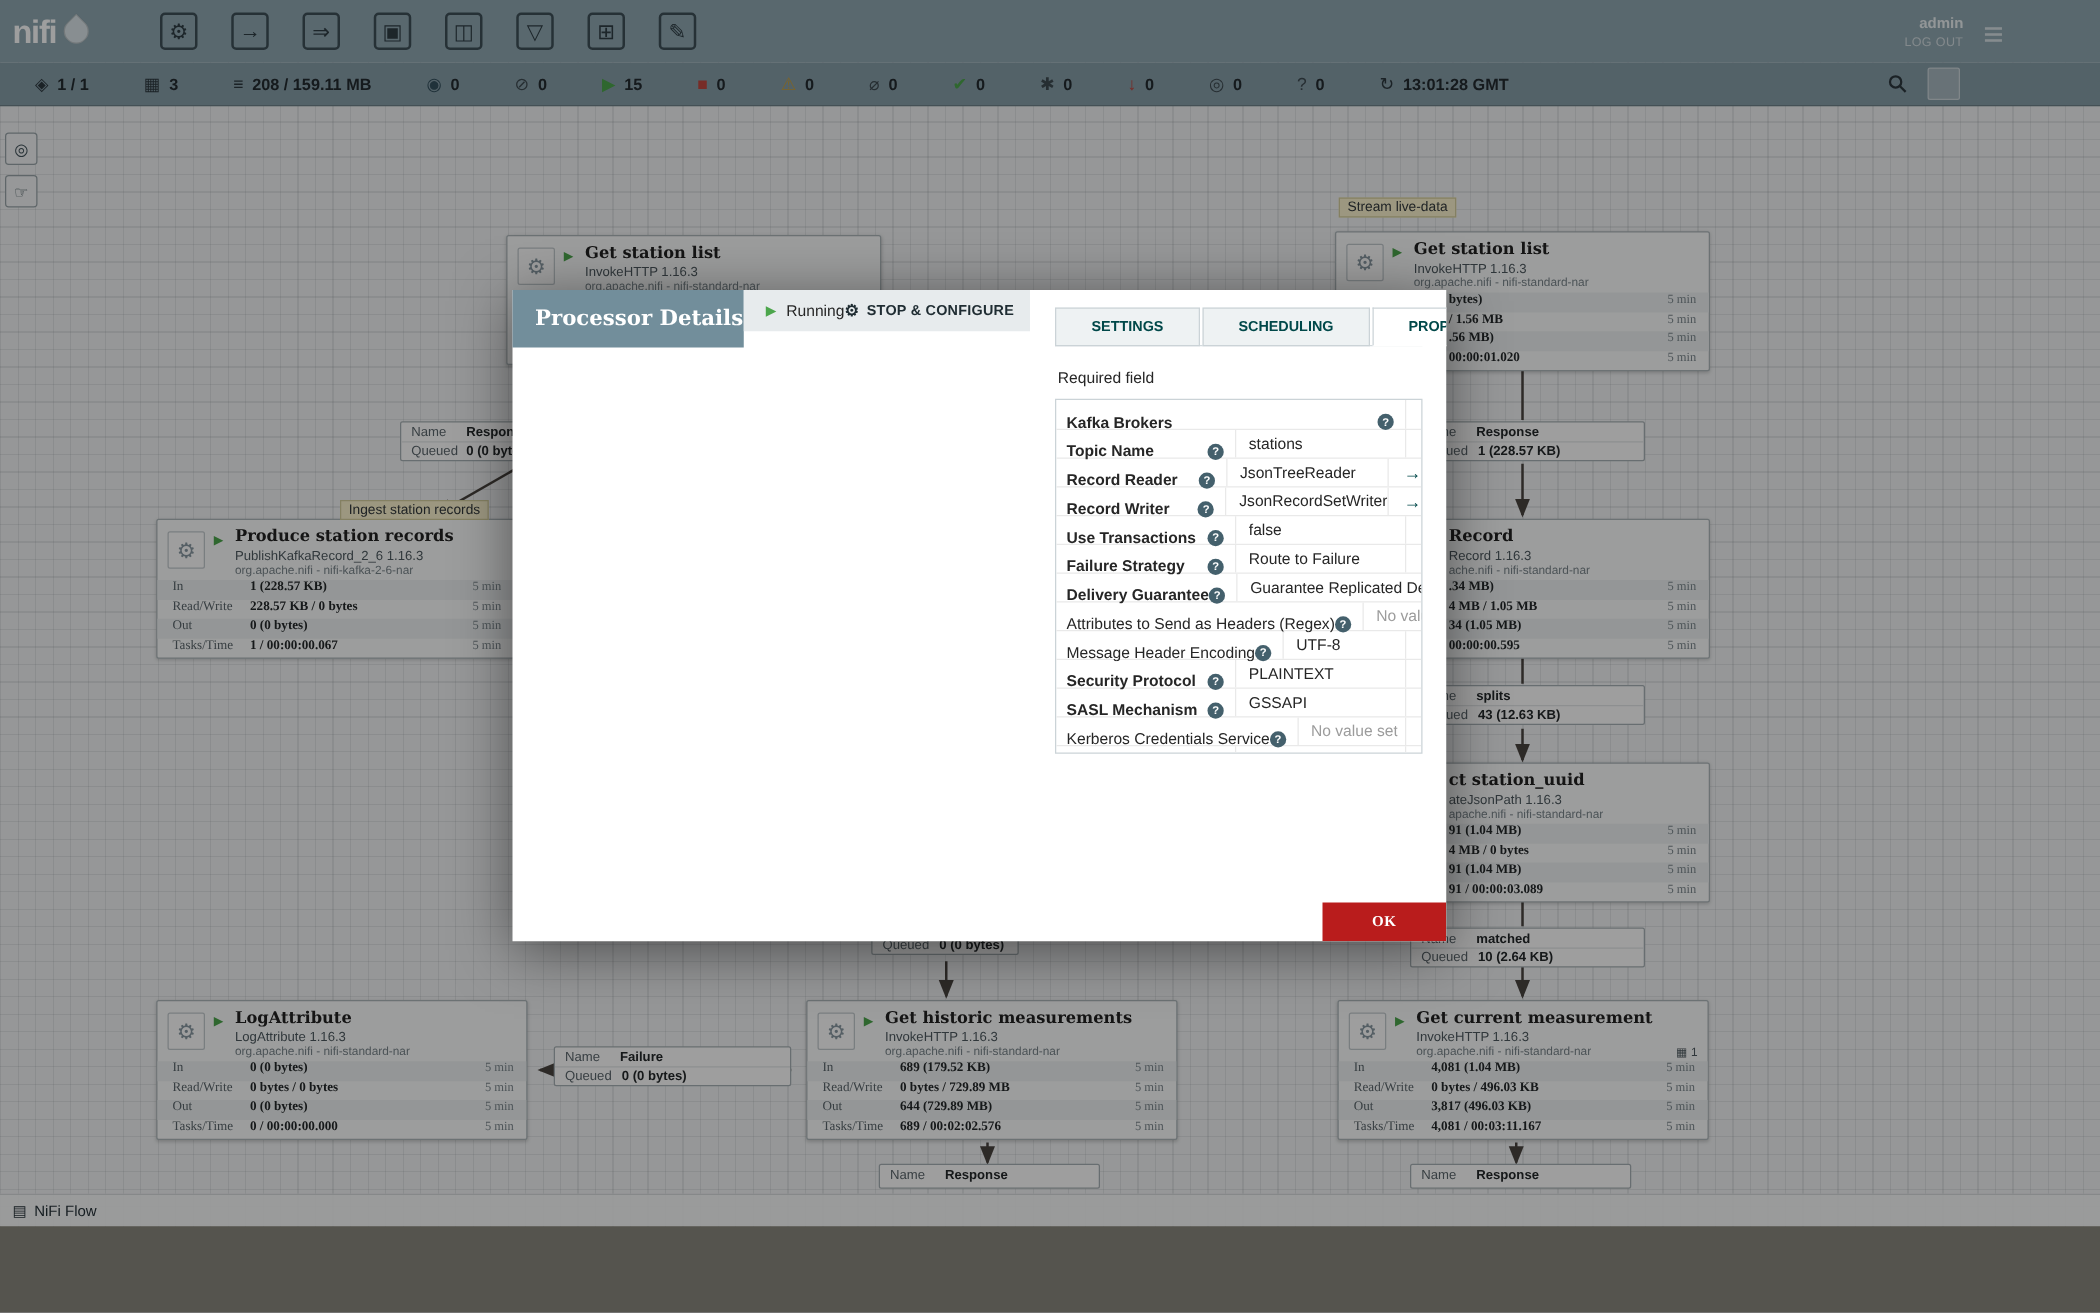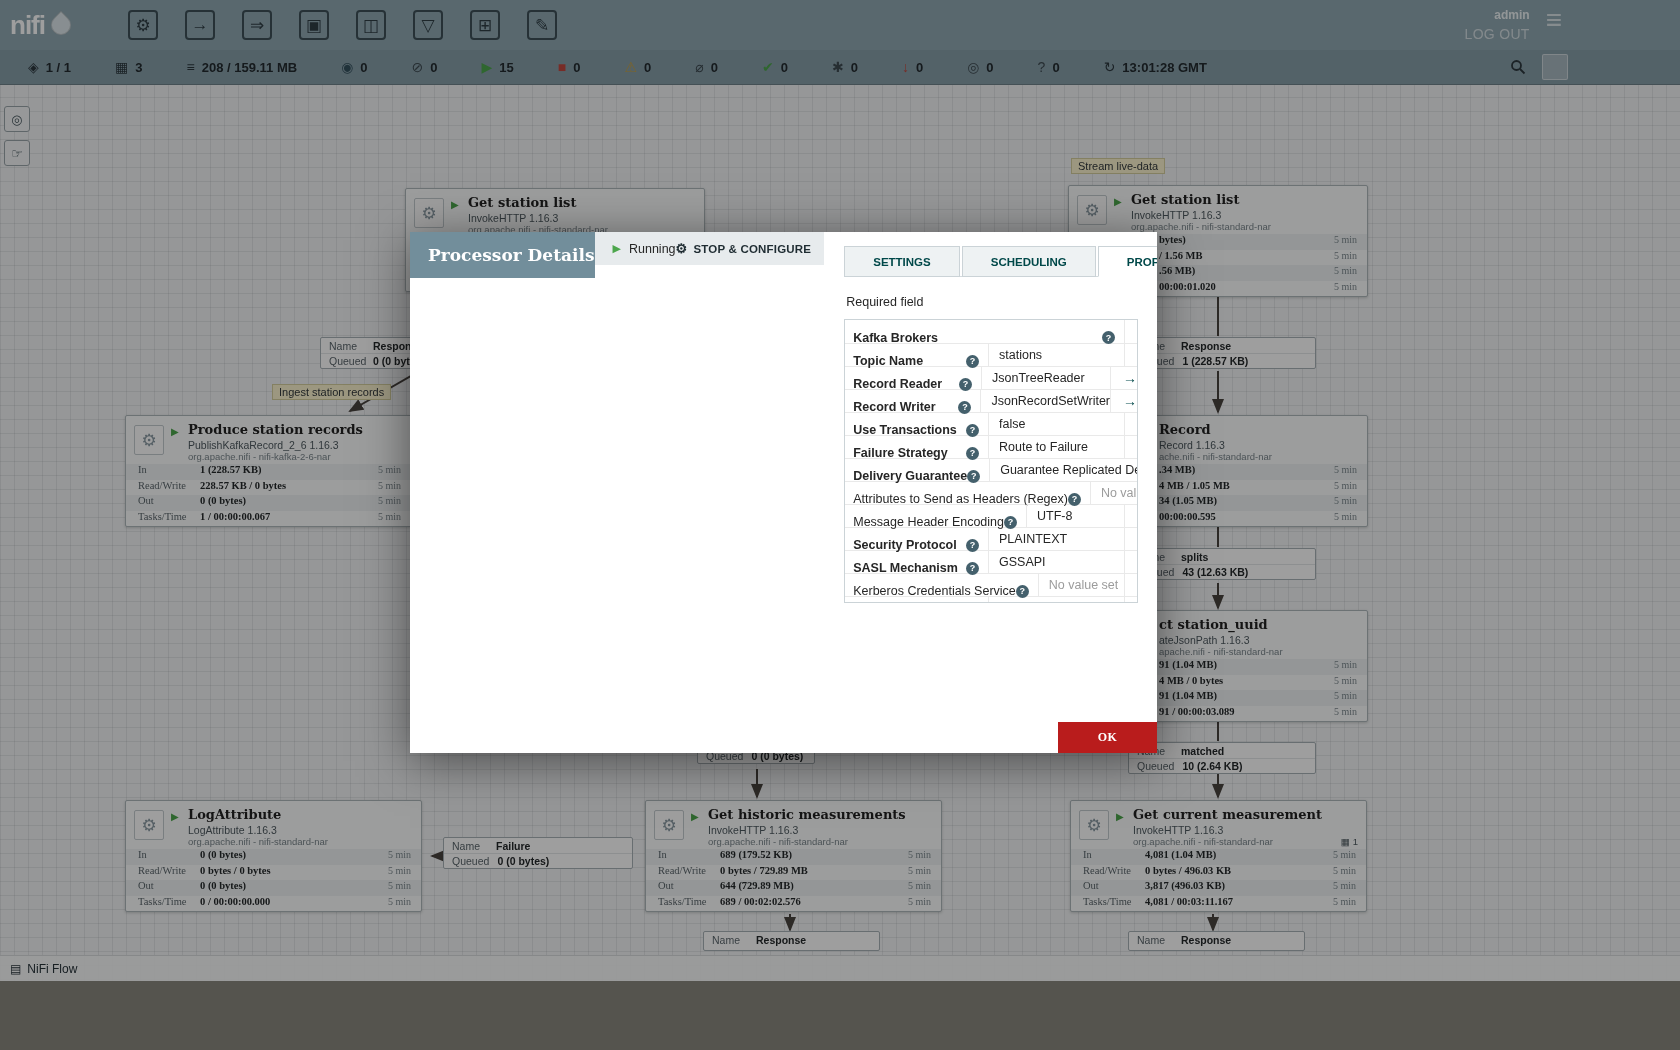--- a/index.html
+++ b/index.html
@@ -55,24 +55,24 @@
   
   header { position:absolute; left:0; top:0; width:100%; height:50px; background:#90A8B2; z-index:10;
            display:flex; align-items:center; }
   .logo { display:flex; align-items:center; gap:6px; padding-left:10px; width:112px; }
   .logo-text { color:#FFFFFF; font-size:26px; font-weight:bold; letter-spacing:-1px; }
   .logo-drop { width:20px; height:20px; background:#DCE6EA; border-radius:0 50% 50% 50%; transform:rotate(45deg);
            border:1px solid rgba(0,0,0,.15); }
   .tools { display:flex; gap:27px; margin-left:16px; }
   .tool { width:30px; height:30px; border:2px solid #3E5058; border-radius:4px; color:#2F3E45; font-size:17px;
            display:flex; align-items:center; justify-content:center; }
-  .hdr-right { margin-left:auto; display:flex; align-items:flex-start; gap:16px; padding-right:118px; }
+  .hdr-right { margin-left:auto; display:flex; align-items:flex-end; gap:16px; padding-right:77px; }
   .user-block { text-align:right; line-height:1.5; }
   .user-name { font-size:12px; font-weight:bold; color:#ECF2F4; }
-  .logout { font-size:14px; color:#D4DEE2; letter-spacing:.3px; }
+  .logout { font-size:10px; color:#D4DEE2; letter-spacing:.3px; }
   .menu-btn { font-size:28px; color:#D8E2E6; line-height:1; }
 
   
   .statusbar { position:absolute; left:0; top:50px; width:100%; height:35px; background:#879EA9; z-index:10;
            border-bottom:1px solid rgba(0,0,0,.18); display:flex; align-items:center; padding-left:28px; gap:44px; }
   .st-item { display:flex; align-items:center; gap:7px; }
   .st-icon { font-size:14px; line-height:1; }
   .st-value { font-size:13px; font-weight:bold; color:#232B2F; white-space:nowrap; }
   .st-time { display:flex; align-items:center; gap:7px; }
   .sb-right { margin-left:auto; display:flex; align-items:center; gap:16px; padding-right:112px; }
@@ -376,21 +376,21 @@
     <span class="stat-period">5 min</span>
   </div>
             <div class="stat-row">
     <span class="stat-label">Tasks/Time</span>
     <span class="stat-value">4,081 / 00:03:11.167</span>
     <span class="stat-period">5 min</span>
   </div>
           </div>
   </div>
         <div class="ylabel" style="left: 1071px; top: 158px;">Stream live-data</div>
-        <div class="ylabel" style="left: 272px; top: 384px;">Ingest station records</div>
+        <div class="ylabel" style="left: 272px; top: 400px;">Ingest station records</div>
         <div class="clabel" style="left: 320px; top: 337px; width: 111px;">
           <div class="clabel-row">
     <span class="cl-label">Name</span>
     <span class="cl-value">Response</span>
   </div>
           <div class="clabel-row">
     <span class="cl-label">Queued</span>
     <span class="cl-value">0 (0 bytes)</span>
   </div>
         </div>

